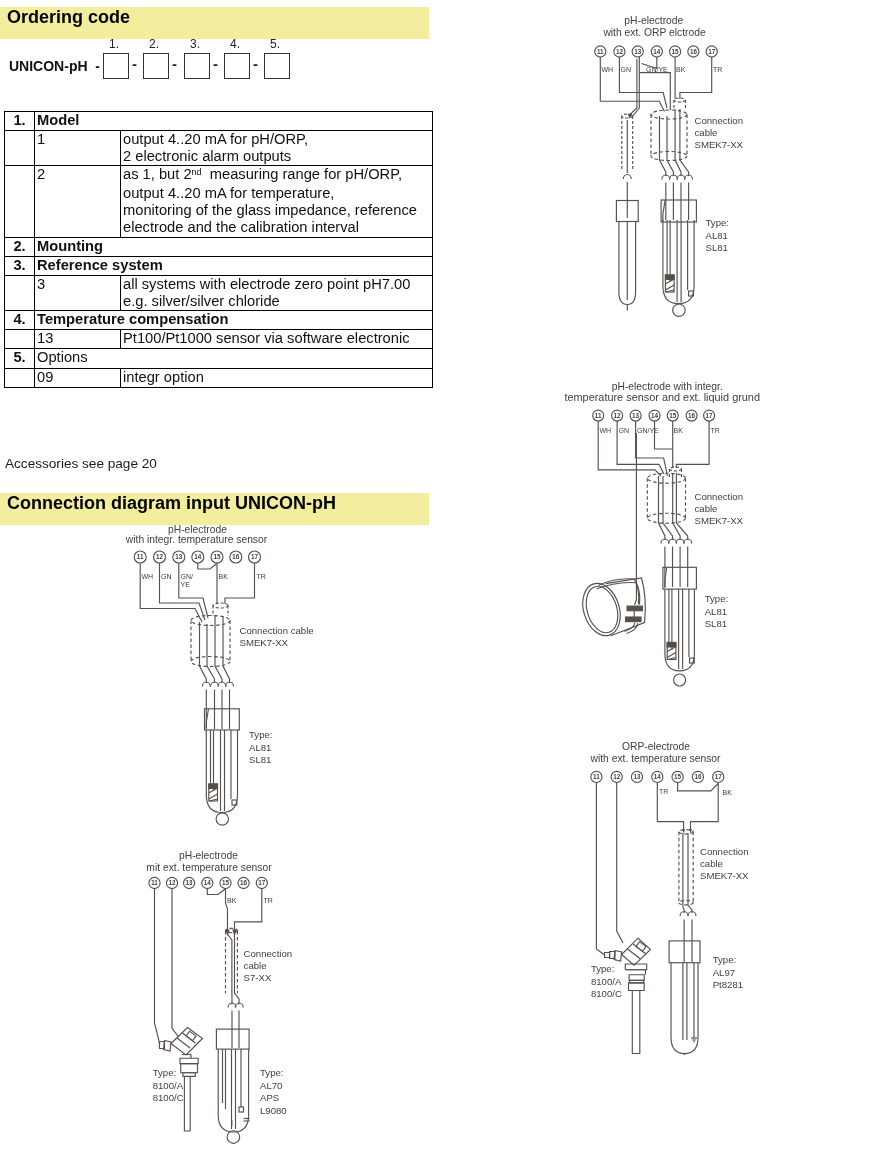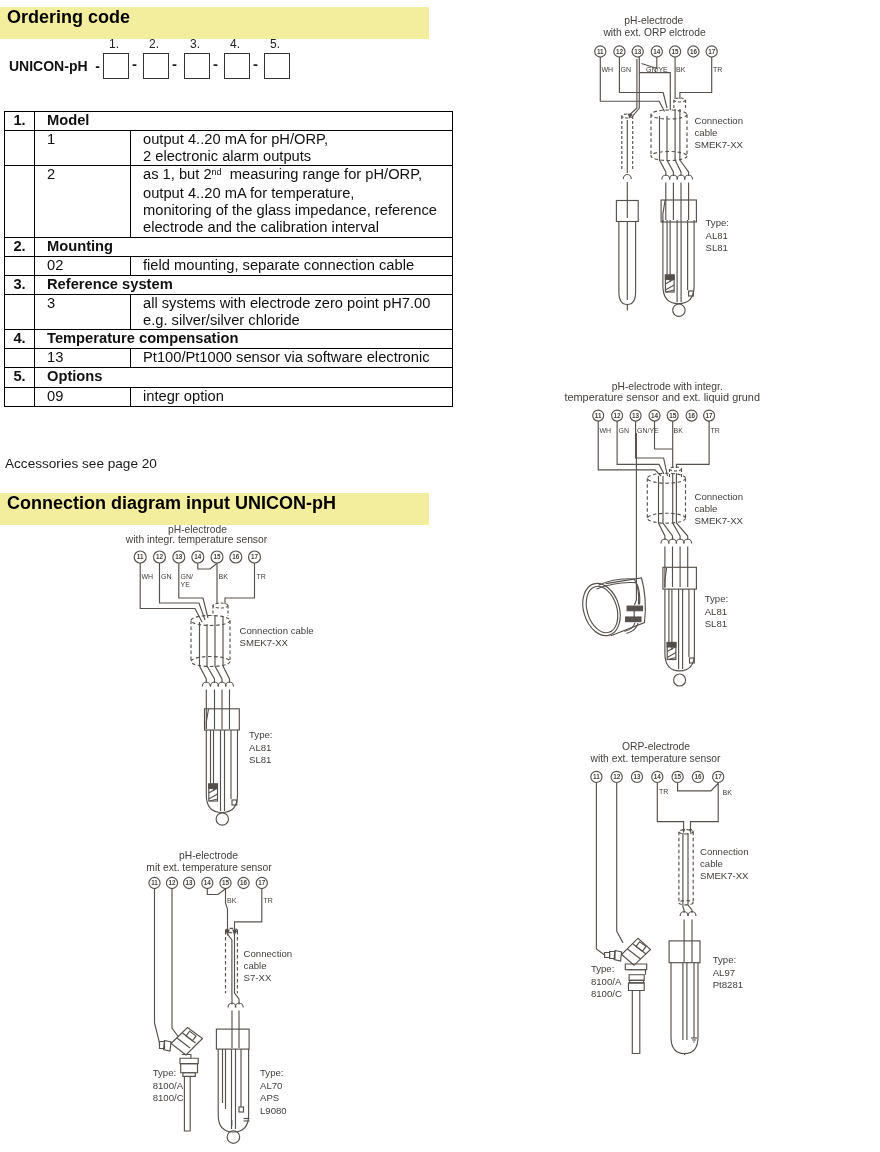--- a/index.html
+++ b/index.html
@@ -4,21 +4,21 @@
 <style>
 html,body{margin:0;padding:0;}
 body{width:880px;height:1152px;position:relative;background:#ffffff;
   font-family:"Liberation Sans",sans-serif;color:#1a1a1a;overflow:hidden;}
 .abs{position:absolute;}
 .hbar{position:absolute;left:0;width:429px;height:32px;background:#f3ee9d;
   font-size:18px;font-weight:bold;color:#000;line-height:20px;padding-left:7px;
   box-sizing:border-box;}
 .octable{position:absolute;left:4px;top:111px;border-collapse:collapse;
   font-size:14.7px;color:#111;}
-.octable td{border:1px solid #000;padding:0 0 0 12px;vertical-align:top;
+.octable td{border:1px solid #000;padding:0 0 0 2px;vertical-align:top;
   line-height:17.1px;}
 .octable td.n{width:29px;text-align:center;font-weight:bold;padding:0;}
 .octable td.c{width:83px;}
 .octable td.d{width:309px;}
 sup{font-size:9px;vertical-align:baseline;position:relative;top:-4px;margin-top:25px;}
 .dg text{fill:#44403d;}
 .dg path,.dg line,.dg circle,.dg ellipse,.dg rect,.dg polyline{stroke:#57514d;fill:none;stroke-width:1.15;}
 </style>
 </head>
 <body>
@@ -55,45 +55,40 @@
 <tr>
         <td class="n"></td>
         <td class="c" style="height:68px;">2</td>
         <td class="d">as 1, but 2<sup>nd</sup>&nbsp; measuring range for pH/ORP,<br>output 4..20 mA for temperature,<br>monitoring of the glass impedance, reference<br>electrode and the calibration interval</td>
       </tr>
 <tr>
         <td class="n" style="height:18px;">2.</td>
         <td colspan="2" style="font-weight:bold;">Mounting</td>
       </tr>
 <tr>
-        <td class="n"></td>
-        <td class="c" style="height:18px;">02</td>
-        <td class="d">field mounting, separate connection cable</td>
-      </tr>
-<tr>
         <td class="n" style="height:18px;">3.</td>
         <td colspan="2" style="font-weight:bold;">Reference system</td>
       </tr>
 <tr>
         <td class="n"></td>
         <td class="c" style="height:33px;">3</td>
         <td class="d">all systems with electrode zero point pH7.00<br>e.g. silver/silver chloride</td>
       </tr>
 <tr>
         <td class="n" style="height:18px;">4.</td>
         <td colspan="2" style="font-weight:bold;">Temperature compensation</td>
       </tr>
 <tr>
         <td class="n"></td>
         <td class="c" style="height:18px;">13</td>
         <td class="d">Pt100/Pt1000 sensor via software electronic</td>
       </tr>
 <tr>
         <td class="n" style="height:19px;">5.</td>
-        <td colspan="2" style="font-weight:bold;">Options</td>
+        <td colspan="2" style="font-weight:normal;">Options</td>
       </tr>
 <tr>
         <td class="n"></td>
         <td class="c" style="height:18px;">09</td>
         <td class="d">integr option</td>
       </tr>
 </tbody>
   </table>
 
 <div class="abs" style="left:5px;top:456px;font-size:13.6px;">Accessories see page 20</div>

